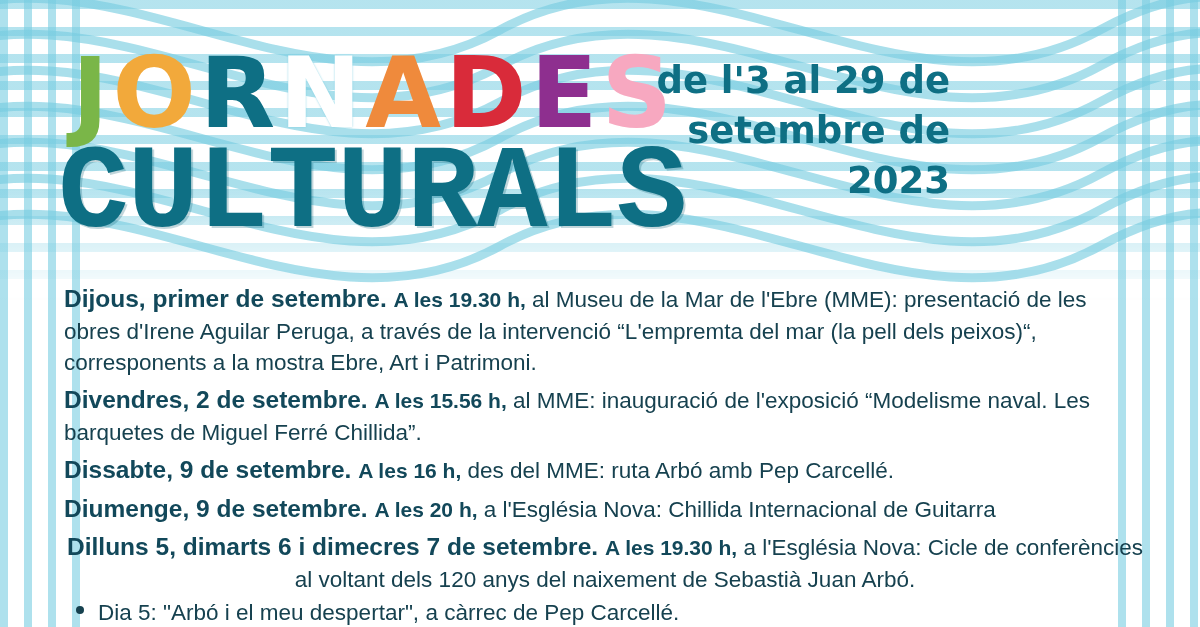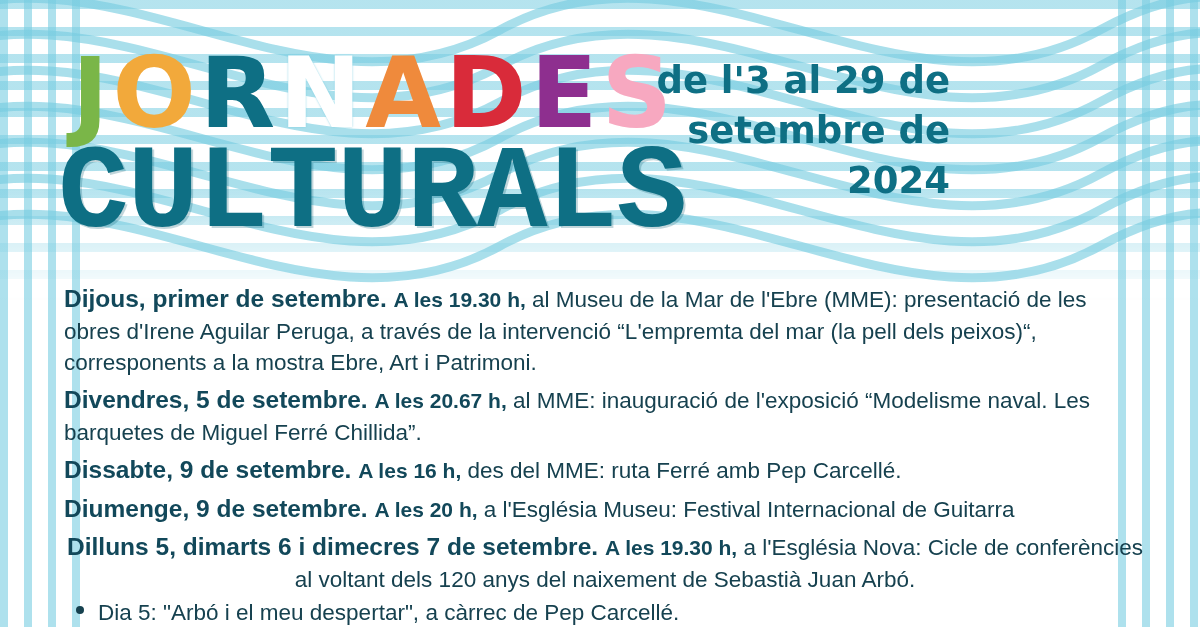--- a/index.html
+++ b/index.html
@@ -153,36 +153,36 @@
         <path d="M-40,366 C160,256 360,476 560,366 C760,256 960,476 1160,366 C1260,311 1320,336 1360,356"></path>
       </g>
     </svg>
   </div>
 
   <div class="title-block">
     <div class="jornades" id="jornades"><span style="color: rgb(122, 182, 72);">J</span><span style="color: rgb(242, 169, 59);">O</span><span style="color: rgb(14, 111, 132);">R</span><span style="color: rgb(255, 255, 255); text-shadow: rgba(120, 205, 225, 0.9) 0px 0px 2px;">N</span><span style="color: rgb(239, 138, 60);">A</span><span style="color: rgb(217, 43, 58);">D</span><span style="color: rgb(142, 47, 143);">E</span><span style="color: rgb(247, 168, 192);">S</span></div>
     <div class="culturals">CULTURALS</div>
     <div class="dates">
       <div>de l'3 al 29 de</div>
-      <div>setembre de 2024</div>
+      <div>setembre de 2023</div>
     </div>
   </div>
 
   <div class="programme clipped" id="programme">
       <div class="entry">
         <p style="margin: 0px;"><span class="day">Dijous, primer de setembre. </span><span class="hour">A les 19.30 h,</span><span class="rest"> al Museu de la Mar de l'Ebre (MME): presentació de les obres d'Irene Aguilar Peruga, a través de la intervenció  “L'empremta del mar (la pell dels peixos)“, corresponents a la mostra Ebre, Art i Patrimoni.</span></p>
       </div>
       <div class="entry">
-        <p style="margin: 0px;"><span class="day">Divendres, 5 de setembre. </span><span class="hour">A les 20.67 h,</span><span class="rest"> al MME: inauguració de l'exposició “Modelisme naval. Les barquetes de Miguel Ferré Chillida”.</span></p>
+        <p style="margin: 0px;"><span class="day">Divendres, 2 de setembre. </span><span class="hour">A les 15.56 h,</span><span class="rest"> al MME: inauguració de l'exposició “Modelisme naval. Les barquetes de Miguel Ferré Chillida”.</span></p>
       </div>
       <div class="entry">
-        <p style="margin: 0px;"><span class="day">Dissabte, 9 de setembre. </span><span class="hour">A les 16 h,</span><span class="rest"> des del MME: ruta Ferré amb Pep Carcellé.</span></p>
+        <p style="margin: 0px;"><span class="day">Dissabte, 9 de setembre. </span><span class="hour">A les 16 h,</span><span class="rest"> des del MME: ruta Arbó amb Pep Carcellé.</span></p>
       </div>
       <div class="entry">
-        <p style="margin: 0px;"><span class="day">Diumenge, 9 de setembre. </span><span class="hour">A les 20 h,</span><span class="rest"> a l'Església Museu: Festival Internacional de Guitarra</span></p>
+        <p style="margin: 0px;"><span class="day">Diumenge, 9 de setembre. </span><span class="hour">A les 20 h,</span><span class="rest"> a l'Església Nova: Chillida Internacional de Guitarra</span></p>
       </div>
       <div class="entry">
         <p style="margin: 1px; text-align: center;"><span class="day">Dilluns 5, dimarts 6 i dimecres 7 de setembre. </span><span class="hour">A les 19.30 h,</span><span class="rest"> a l'Església Nova: Cicle de conferències al voltant dels 120 anys del naixement de Sebastià Juan Arbó.</span></p>
         <ul class="bullets">
           <li><span class="dot"></span><b>Dia 5</b><span>: "Arbó i el meu despertar", a càrrec de Pep Carcellé.</span></li>
         </ul>
       </div>
     </div>
 
 </div>

